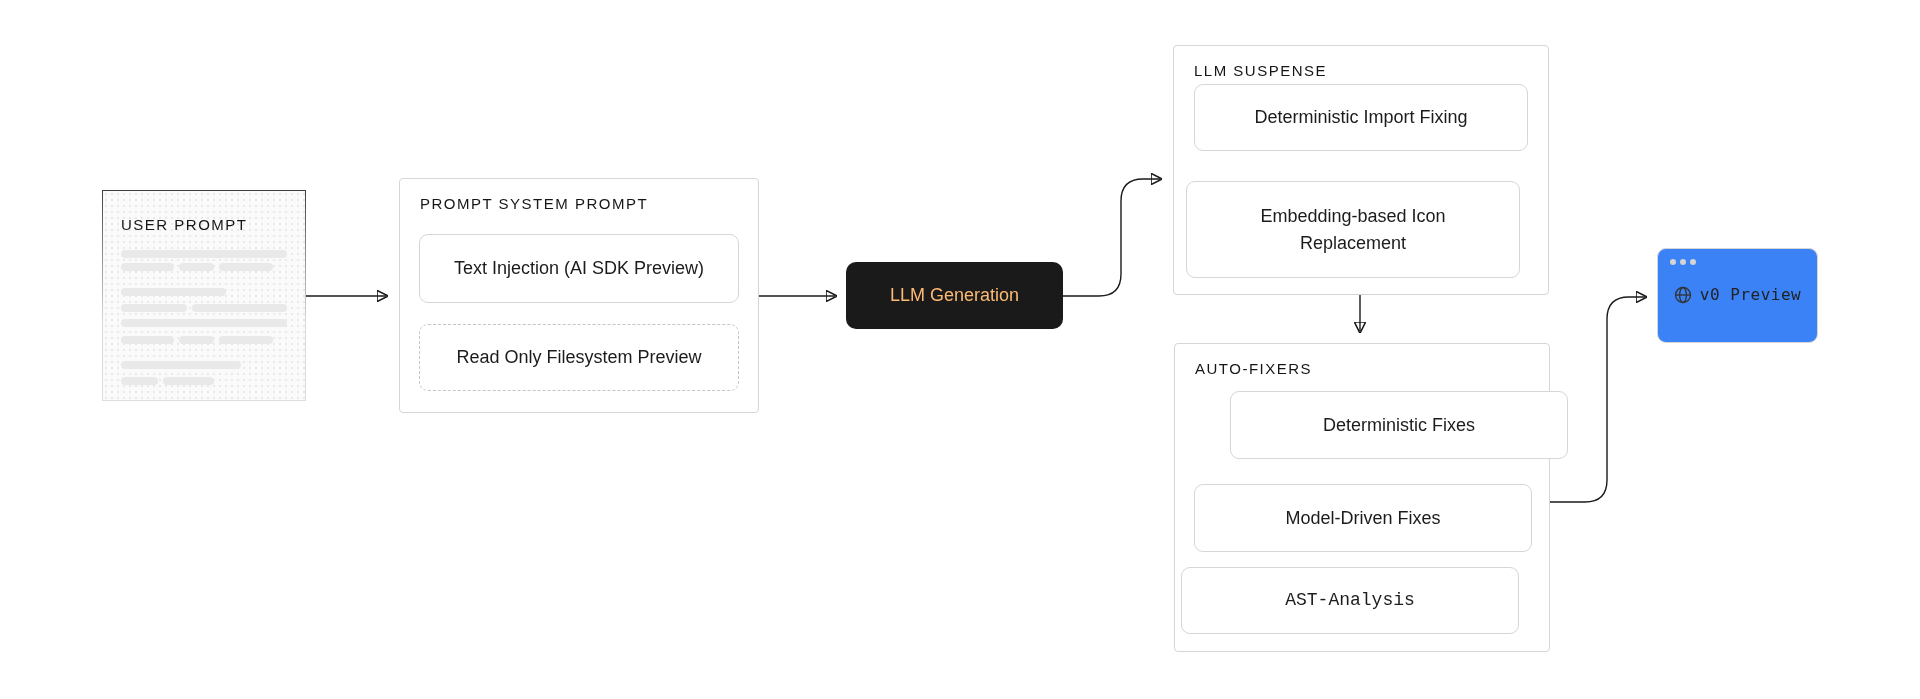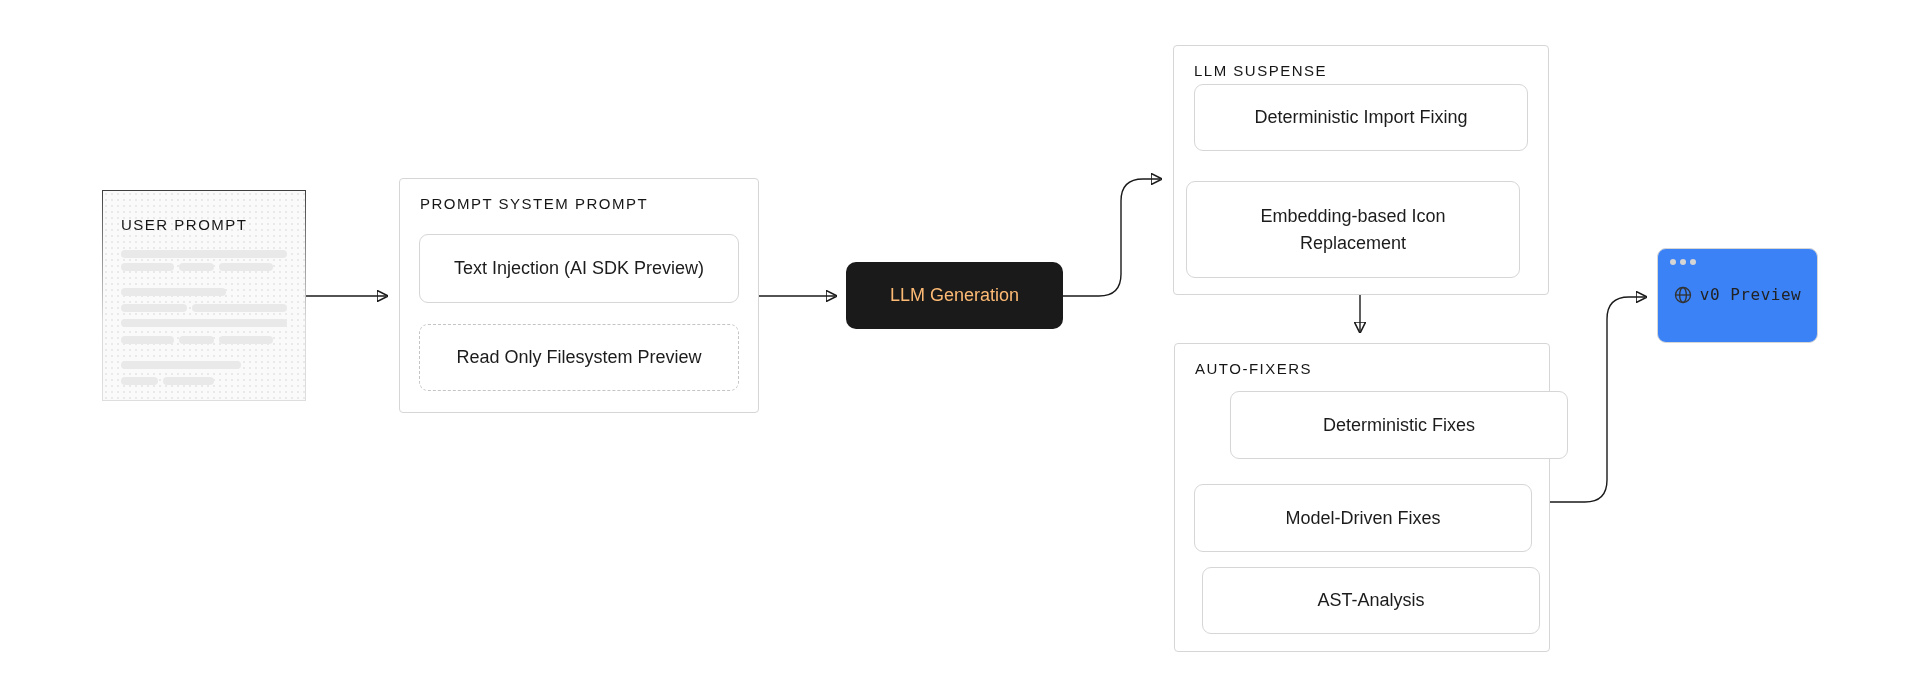--- a/index.html
+++ b/index.html
@@ -85,21 +85,21 @@
   #dsp      { left: 399px;  top: 178px; width: 358px; height: 233px; }
   #suspense { left: 1173px; top: 45px;  width: 374px; height: 248px; }
   #fixers   { left: 1174px; top: 343px; width: 374px; height: 307px; }
 
   #dsp .n1      { left: 19px; top: 55px;  width: 318px; height: 67px; }
   #dsp .n2      { left: 19px; top: 145px; width: 318px; height: 65px; }
   #suspense .n1 { left: 20px; top: 38px;  width: 332px; height: 65px; }
   #suspense .n2 { left: 12px; top: 135px; width: 332px; height: 95px; }
   #fixers .n1   { left: 19px; top: 47px;  width: 336px; height: 66px; margin-left: 36px; }
   #fixers .n2   { left: 19px; top: 140px; width: 336px; height: 66px; }
-  #fixers .n3   { left: 27px; top: 223px; width: 336px; height: 65px; }
+  #fixers .n3   { left: 6px; top: 223px; width: 336px; height: 65px; font-family: Liberation Mono, monospace; }
 
   
   #preview {
     position: absolute;
     left: 1657px; top: 248px; width: 161px; height: 95px;
     background: #3b82f6;
     border: 1px solid #d6d6d6;
     border-radius: 9px;
     box-sizing: border-box;
   }

